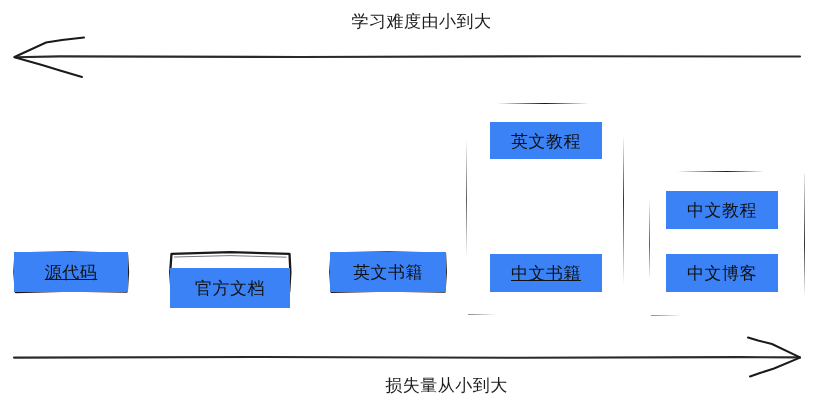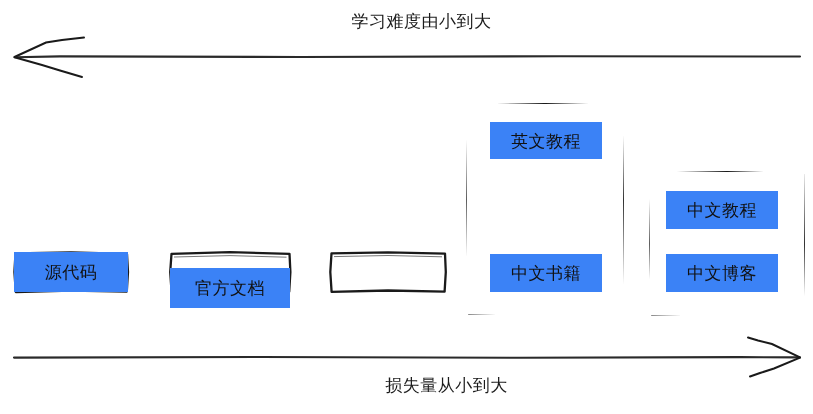--- a/index.html
+++ b/index.html
@@ -115,27 +115,28 @@
     </g>
   </svg>
 
   <div class="axis-label" id="label-top">学习难度由小到大</div>
 
   <div class="axis-label" id="label-bottom">损失量从小到大</div>
 
   <div class="group-box" style="left:467px; top:104px; width:156px; height:210px;"></div>
   <div class="group-box" style="left:650px; top:172px; width:154px; height:143px;"></div>
 
-  <div class="node-box" style="left:14px; top:252px; width:114px; height:40px;">源代码</div>
+  <div class="node-box" style="left:14px; top:252px; width:114px; height:40px;text-decoration:underline;">源代码</div>
 
   <div class="node-box" style="left:170px; top:268px; width:120px; height:40px;">官方文档</div>
 
+  <div class="node-box" style="left:330px; top:252px; width:116px; height:40px;">英文书籍</div>
 
   <div class="node-box" style="left:490px; top:122px; width:112px; height:37px;">英文教程</div>
 
 
-  <div class="node-box" style="left:490px; top:254px; width:112px; height:38px;">中文书籍</div>
+  <div class="node-box" style="left:490px; top:254px; width:112px; height:38px;text-decoration:underline;">中文书籍</div>
 
   <div class="node-box" style="left:666px; top:254px; width:112px; height:38px;">中文博客</div>
 
   <div class="node-box" style="left:666px; top:191px; width:112px; height:38px;">中文教程</div>
 
 </div>
 
 </body></html>

